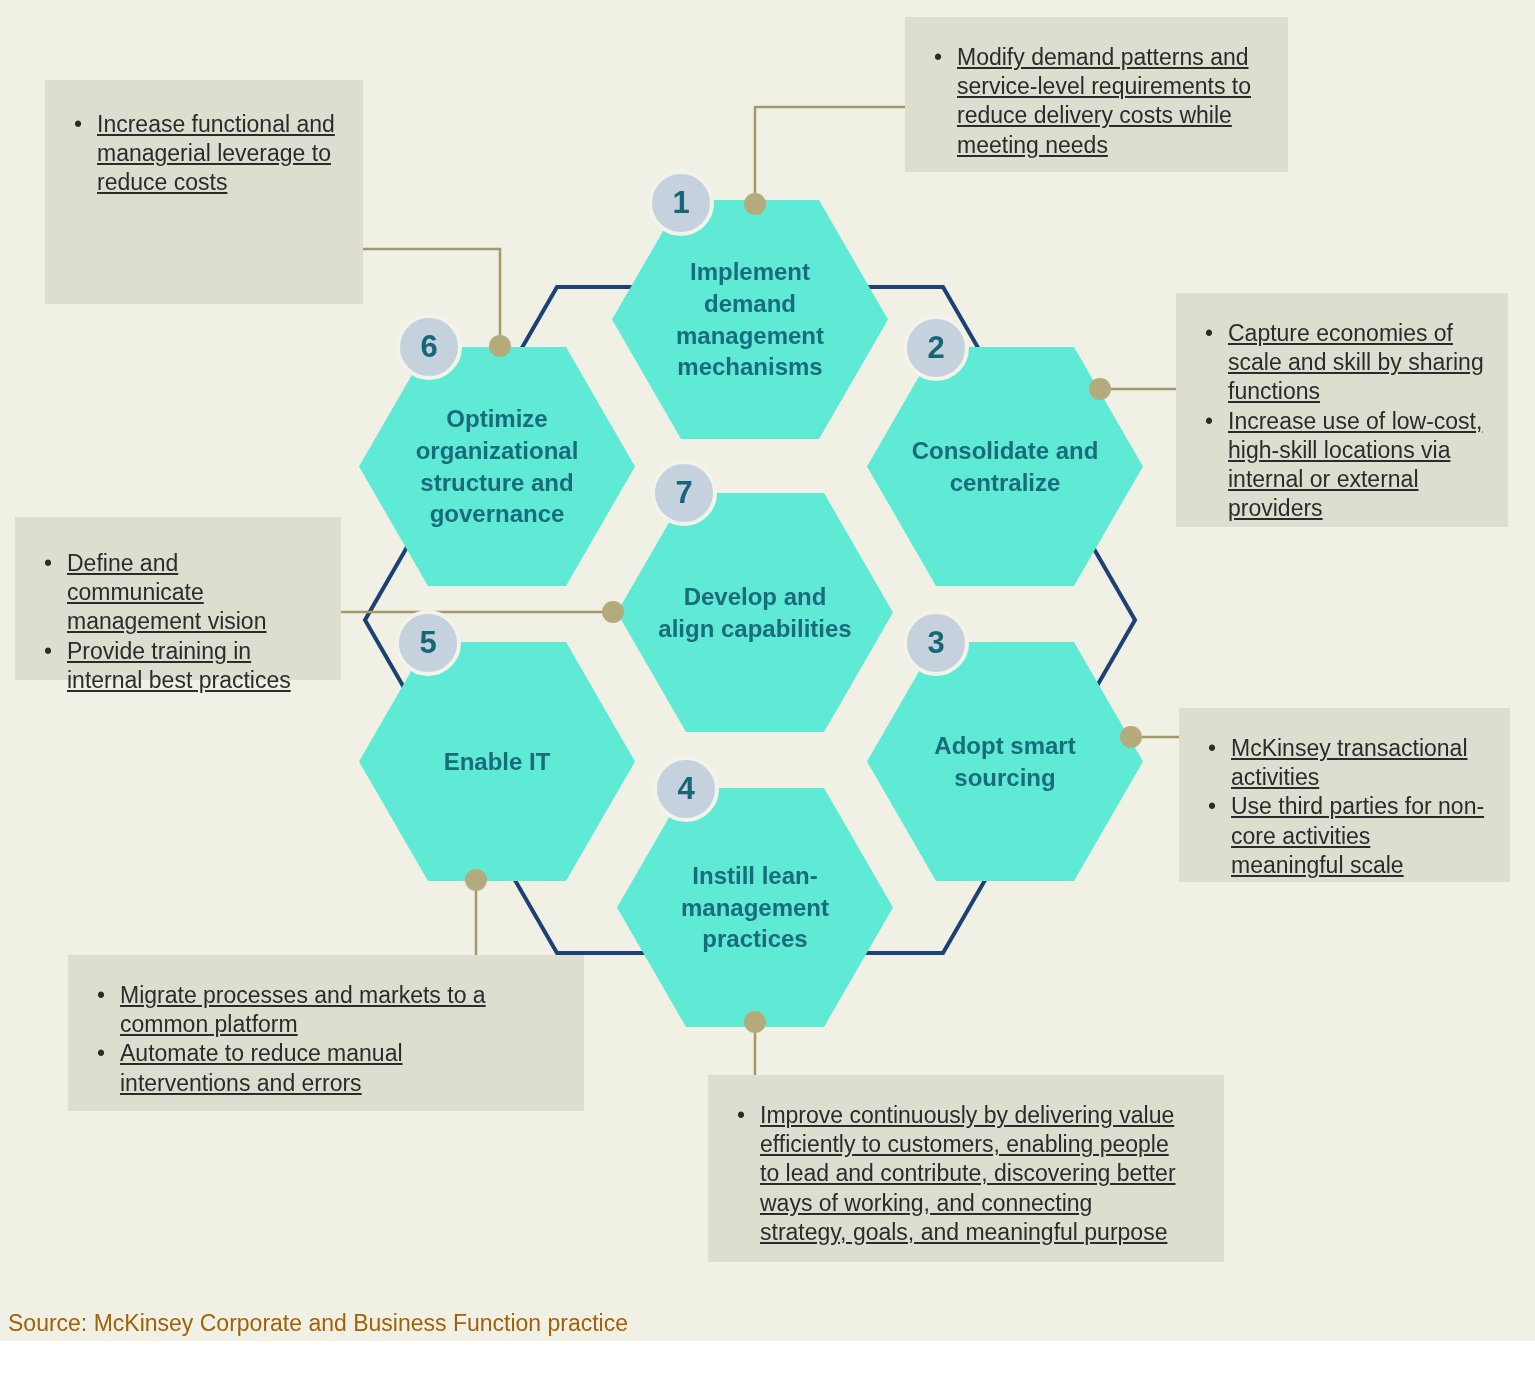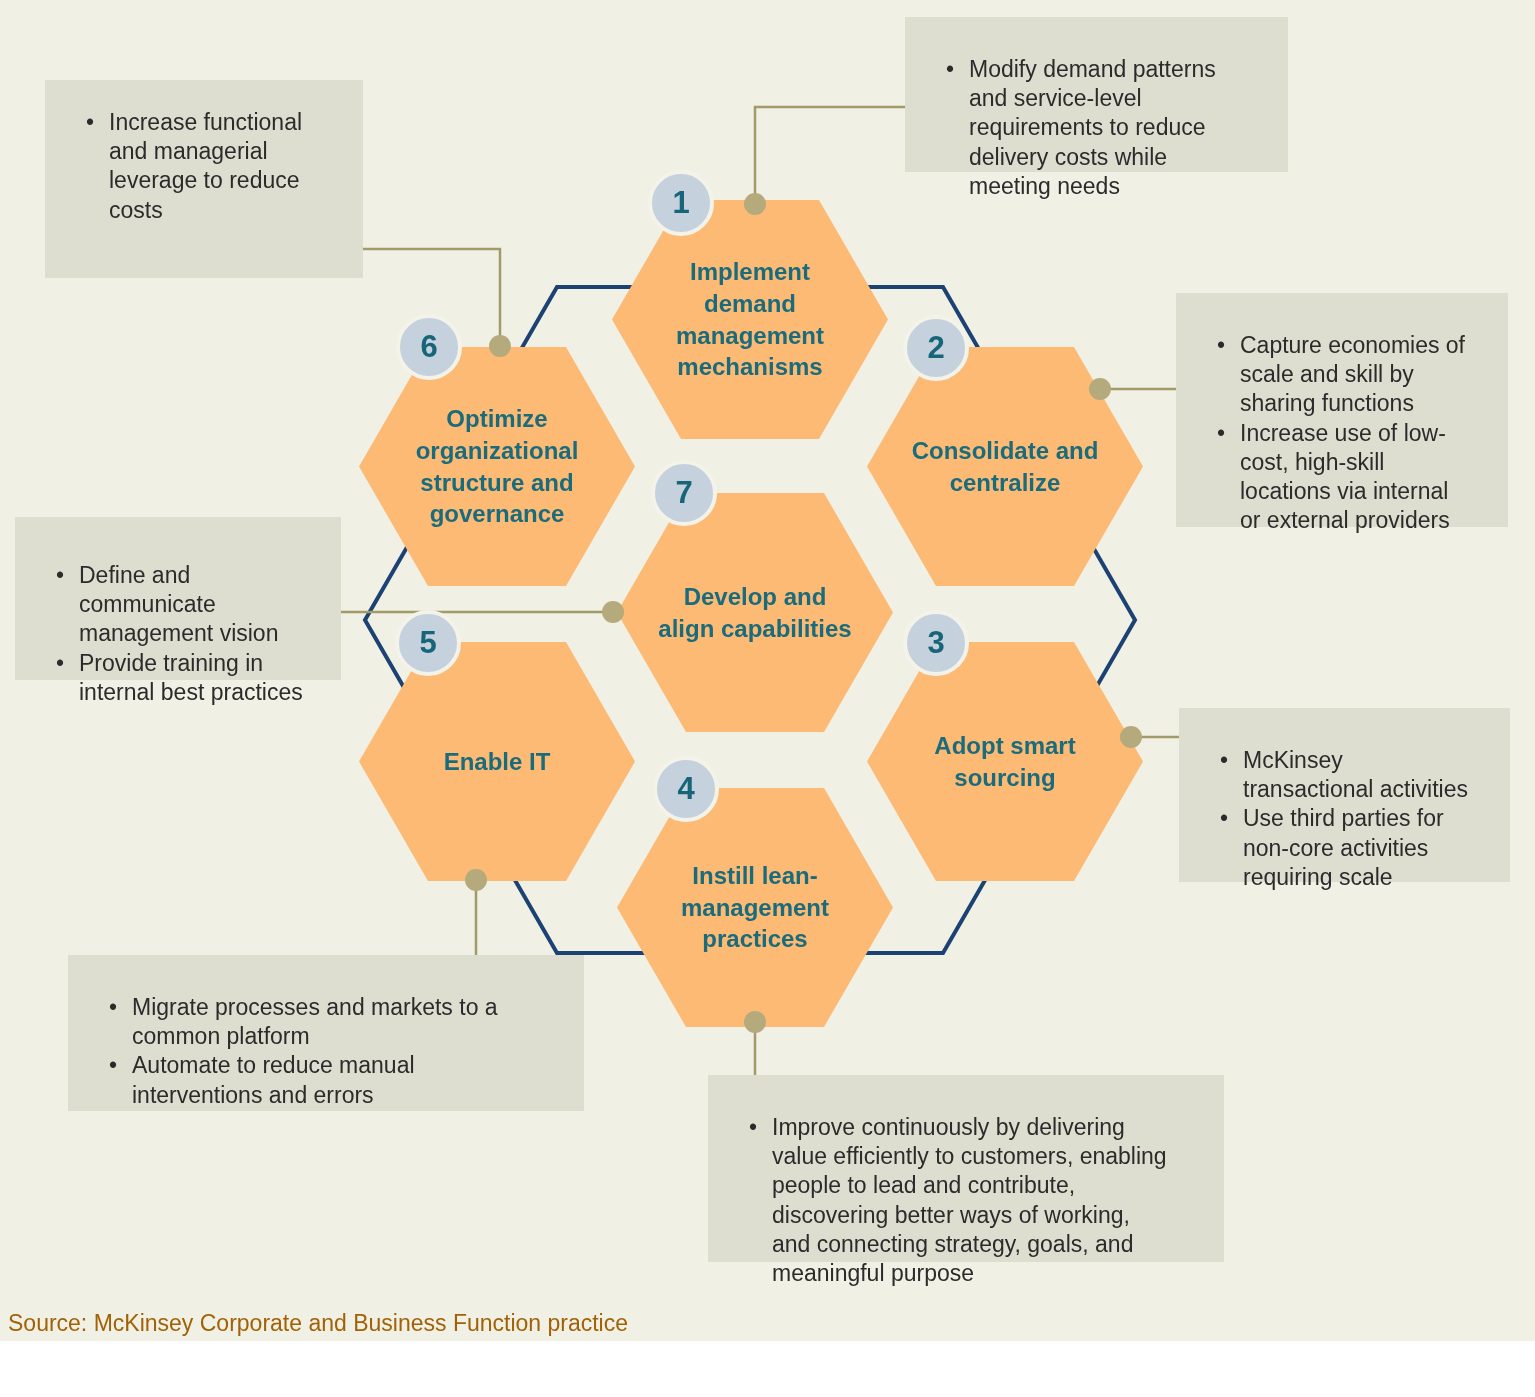--- a/index.html
+++ b/index.html
@@ -2,21 +2,21 @@
 <html><head>
 <meta charset="utf-8">
 <style>
   html,body{margin:0;padding:0;background:#ffffff;}
   body{font-family:"Liberation Sans","DejaVu Sans",sans-serif;}
   .stage{position:relative;width:1535px;height:1397px;background:#ffffff;overflow:hidden;}
   .canvas-bg{position:absolute;left:0;top:0;width:1535px;height:1341px;background:#f0f0e5;}
   .layer{position:absolute;left:0;top:0;pointer-events:none;}
 
   
-  .hex{position:absolute;width:276px;height:239px;background:#fdba74;
+  .hex{position:absolute;width:276px;height:239px;background:#5eead4;
        clip-path:polygon(0% 50%,25% 0%,75% 0%,100% 50%,75% 100%,25% 100%);
        display:flex;align-items:center;justify-content:center;z-index:2;}
   .hex-label{display:block;text-align:center;font-weight:bold;font-size:24px;line-height:1.32;
        color:#1a6b7c;letter-spacing:0;}
   .hex1{left:612px;top:200px;}  .hex1 .hex-label{width:185px;}
   .hex2{left:867px;top:347px;}  .hex2 .hex-label{width:210px;}
   .hex3{left:867px;top:642px;}  .hex3 .hex-label{width:170px;}
   .hex4{left:617px;top:788px;}  .hex4 .hex-label{width:190px;}
   .hex5{left:359px;top:642px;}  .hex5 .hex-label{width:200px;}
   .hex6{left:359px;top:347px;}  .hex6 .hex-label{width:195px;}
@@ -26,29 +26,29 @@
   .badge{position:absolute;width:58px;height:58px;border-radius:50%;background:#c5d1dc;
        border:4px solid #f3f3ea;display:flex;align-items:center;justify-content:center;
        font-weight:bold;font-size:31px;color:#176579;z-index:4;}
   .b1{left:648px;top:170px;} .b2{left:903px;top:315px;} .b3{left:903px;top:610px;}
   .b4{left:653px;top:756px;} .b5{left:395px;top:610px;} .b6{left:396px;top:314px;}
   .b7{left:651px;top:460px;}
 
   
   .callout{position:absolute;background:#deded0;color:#2b2b2b;font-size:23px;line-height:1.27;
        box-sizing:border-box;padding:22px 20px 22px 24px;z-index:5;}
-  .callout ul{margin:16px;padding:0;list-style:none;}
+  .callout ul{margin:4px;padding:0;list-style:none;text-decoration:underline;}
   .callout li{position:relative;padding-left:24px;}
   .callout li::before{content:"\2022";position:absolute;left:1px;top:0;}
   .co1{left:905px;top:17px;width:383px;height:155px;}
   .co2{left:1176px;top:293px;width:332px;height:234px;}
   .co3{left:1179px;top:708px;width:331px;height:174px;}
   .co4{left:708px;top:1075px;width:516px;height:187px;padding-right:38px;}
   .co5{left:68px;top:955px;width:516px;height:156px;padding-right:50px;}
-  .co6{left:45px;top:80px;width:318px;height:198px;padding-top:12px;}
+  .co6{left:45px;top:80px;width:318px;height:224px;padding-top:26px;}
   .co7{left:15px;top:517px;width:326px;height:163px;padding-top:28px;}
 
   .source{position:absolute;left:8px;top:1310px;font-size:23px;color:#a16207;z-index:5;text-align:right;}
 </style>
 </head>
 <body>
 
 <div class="stage">
   <div class="canvas-bg"></div>
 
@@ -124,21 +124,21 @@
   </div>
   <div class="callout co2">
     <ul>
       <li>Capture economies of scale and skill by sharing functions</li>
       <li>Increase use of low-cost, high-skill locations via internal or external providers</li>
     </ul>
   </div>
   <div class="callout co3">
     <ul>
       <li>McKinsey transactional activities</li>
-      <li>Use third parties for non-core activities requiring scale</li>
+      <li>Use third parties for non-core activities meaningful scale</li>
     </ul>
   </div>
   <div class="callout co4">
     <ul>
       <li>Improve continuously by delivering value efficiently to customers, enabling people to lead and contribute, discovering better ways of working, and connecting strategy, goals, and meaningful purpose</li>
     </ul>
   </div>
   <div class="callout co5">
     <ul>
       <li>Migrate processes and markets to a common platform</li>

